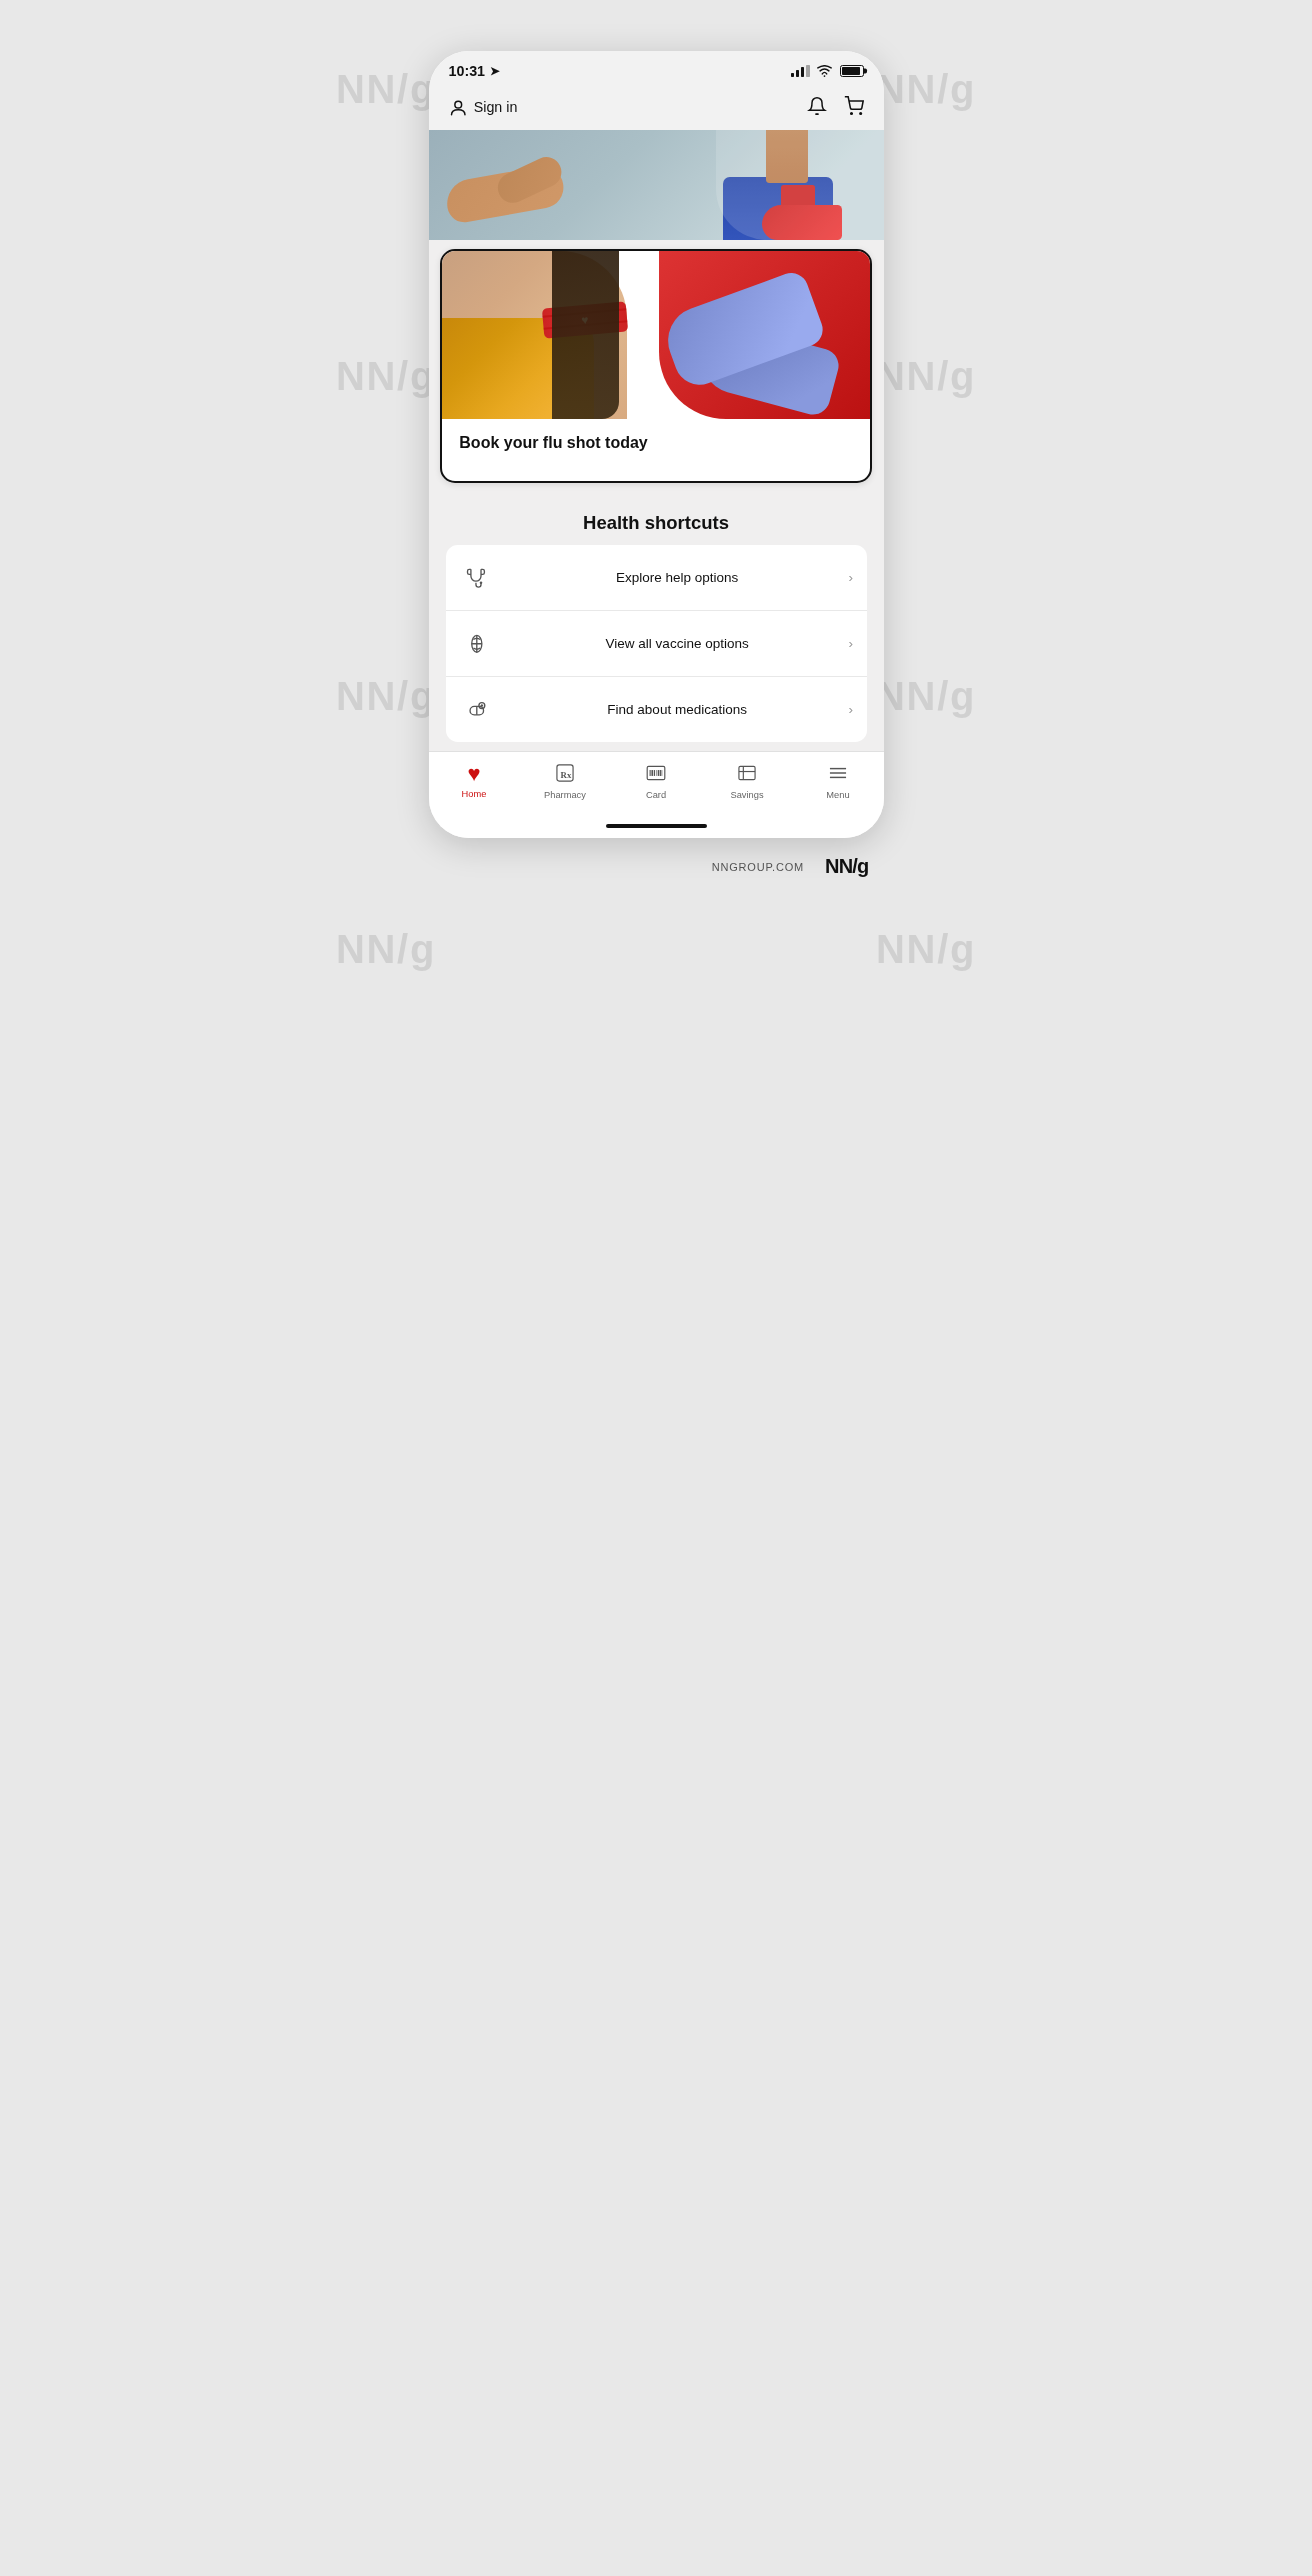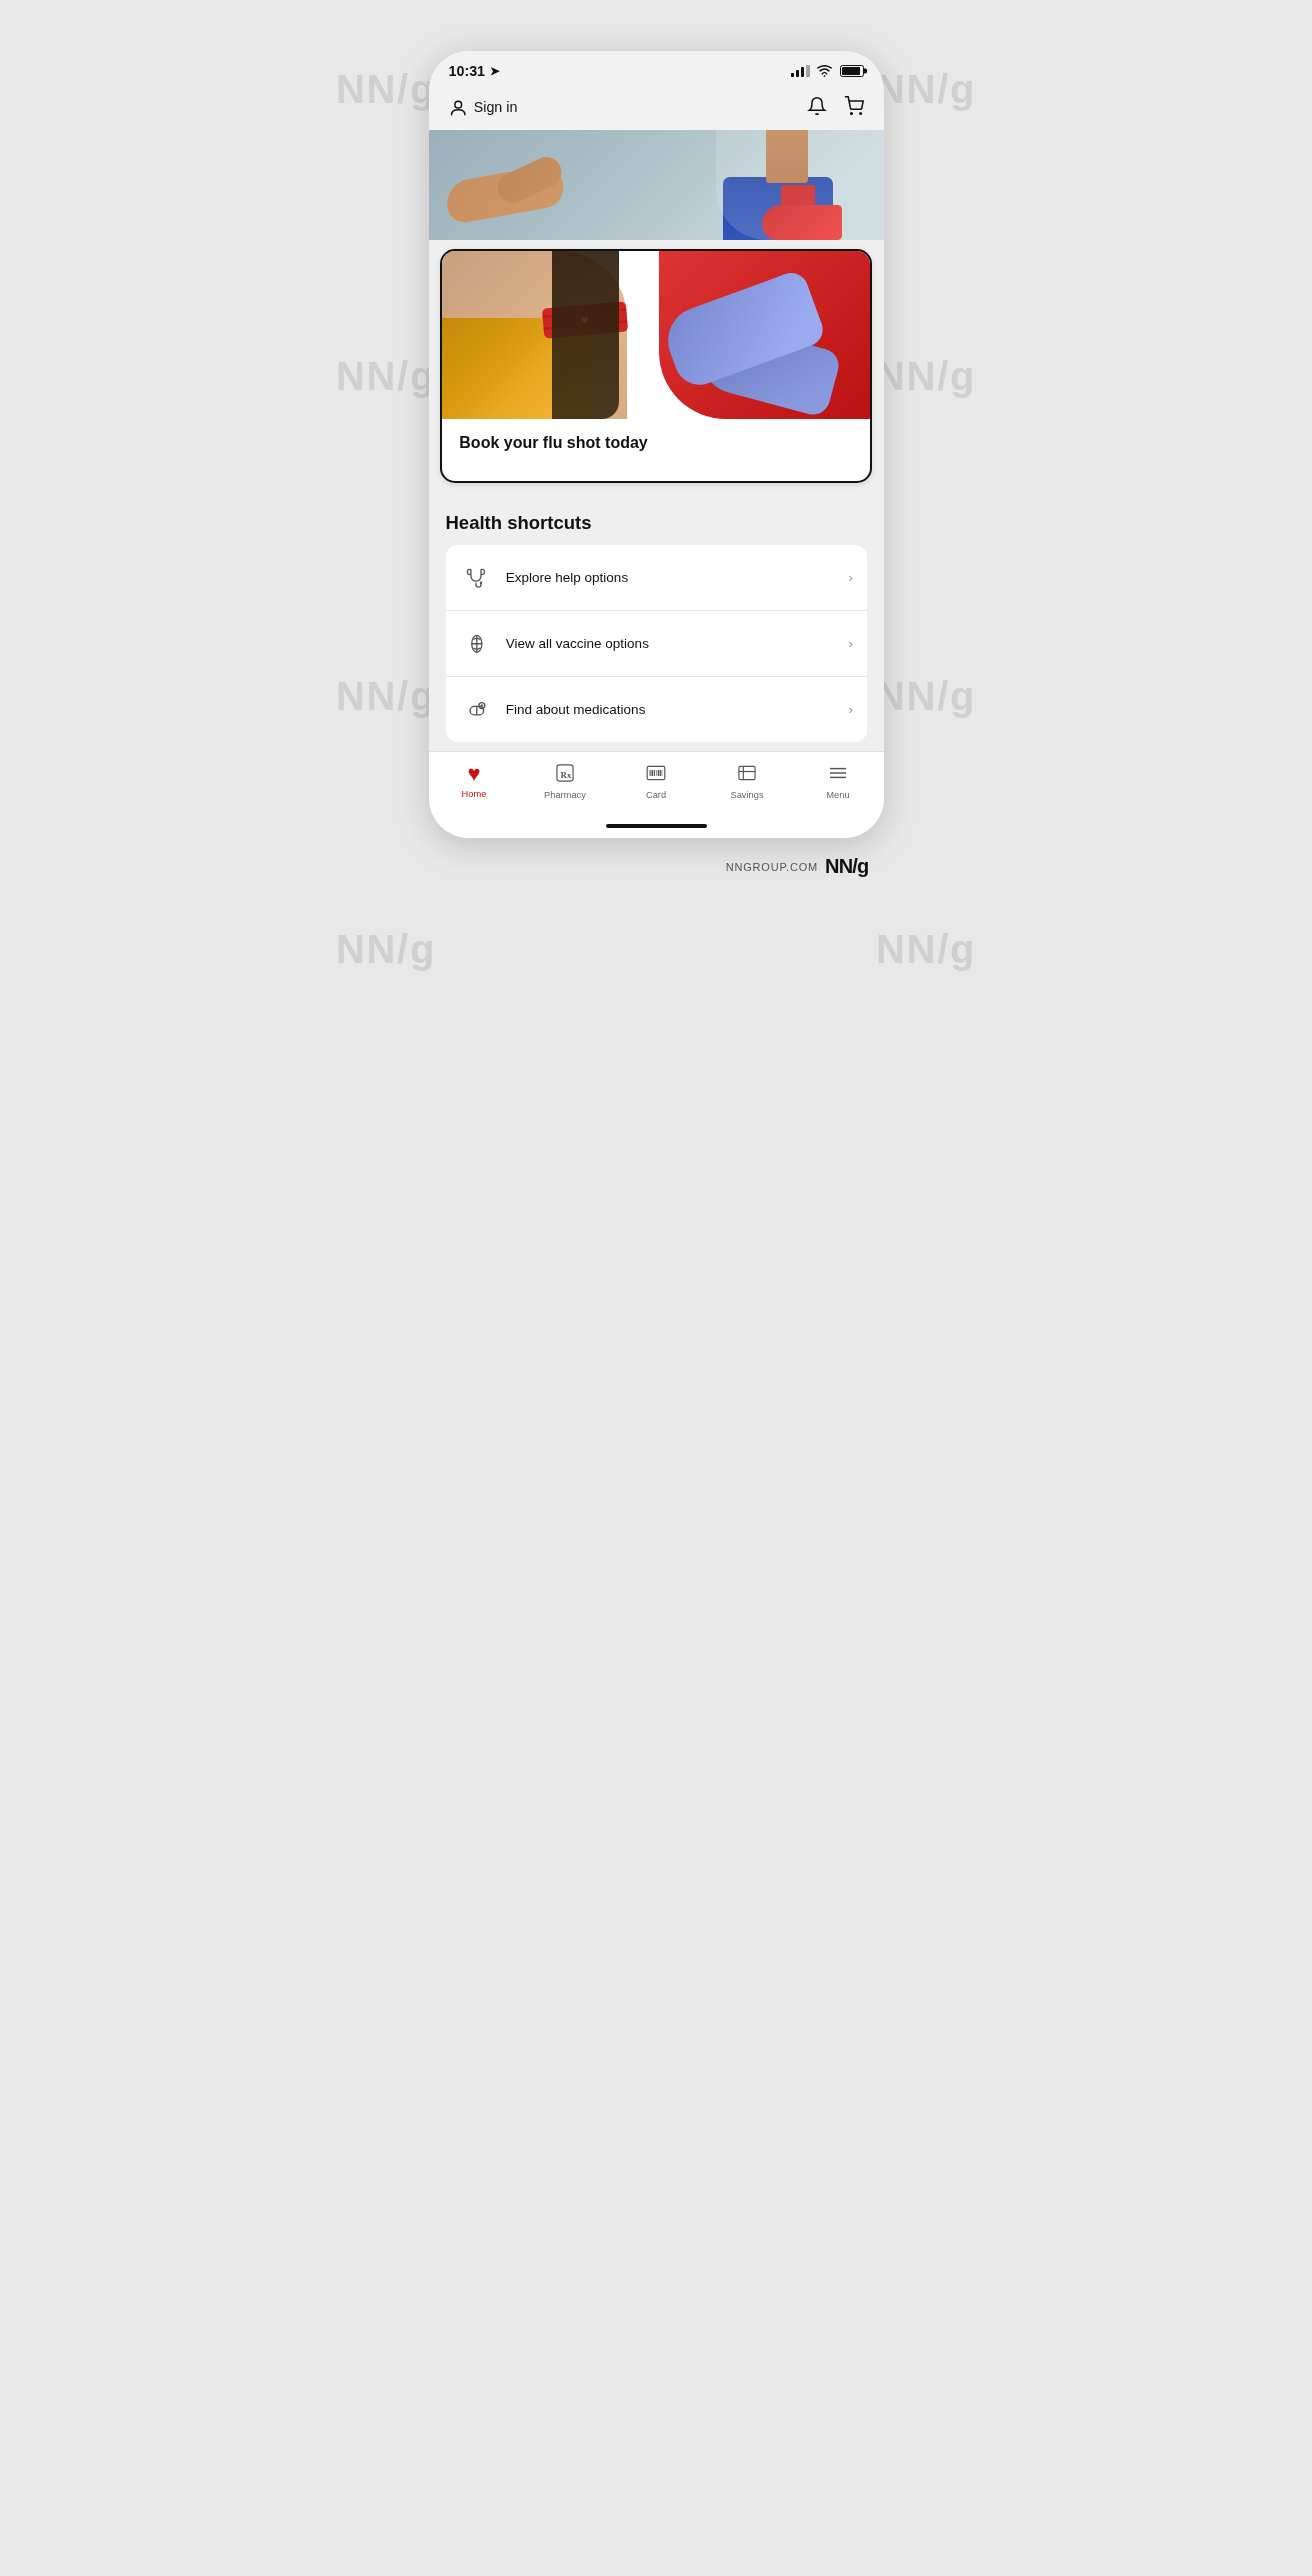--- a/index.html
+++ b/index.html
@@ -303,20 +303,21 @@
     .flu-shot-title {
       font-size: 16px;
       font-weight: 800;
       color: #111;
     }
 
     
     .health-shortcuts {
       background: #f0efef;
       padding: 17px 17px 0;
+      text-align: center;
     }
 
     .shortcuts-title {
       font-size: 18.5px;
       font-weight: 800;
       color: #111;
       margin-bottom: 11.8px;
     }
 
     .shortcuts-list {
@@ -416,21 +417,21 @@
       height: 4.2px;
       background: #111;
       border-radius: 2.5px;
     }
 
     
     .nngroup-footer {
       display: flex;
       justify-content: flex-end;
       align-items: center;
-      gap: 7px;
+      gap: 21px;
       margin-top: 13.5px;
       padding-right: 15px;
     }
 
     .nngroup-text {
       font-size: 11px;
       color: #555;
       letter-spacing: 0.8px;
       text-transform: uppercase;
     }

